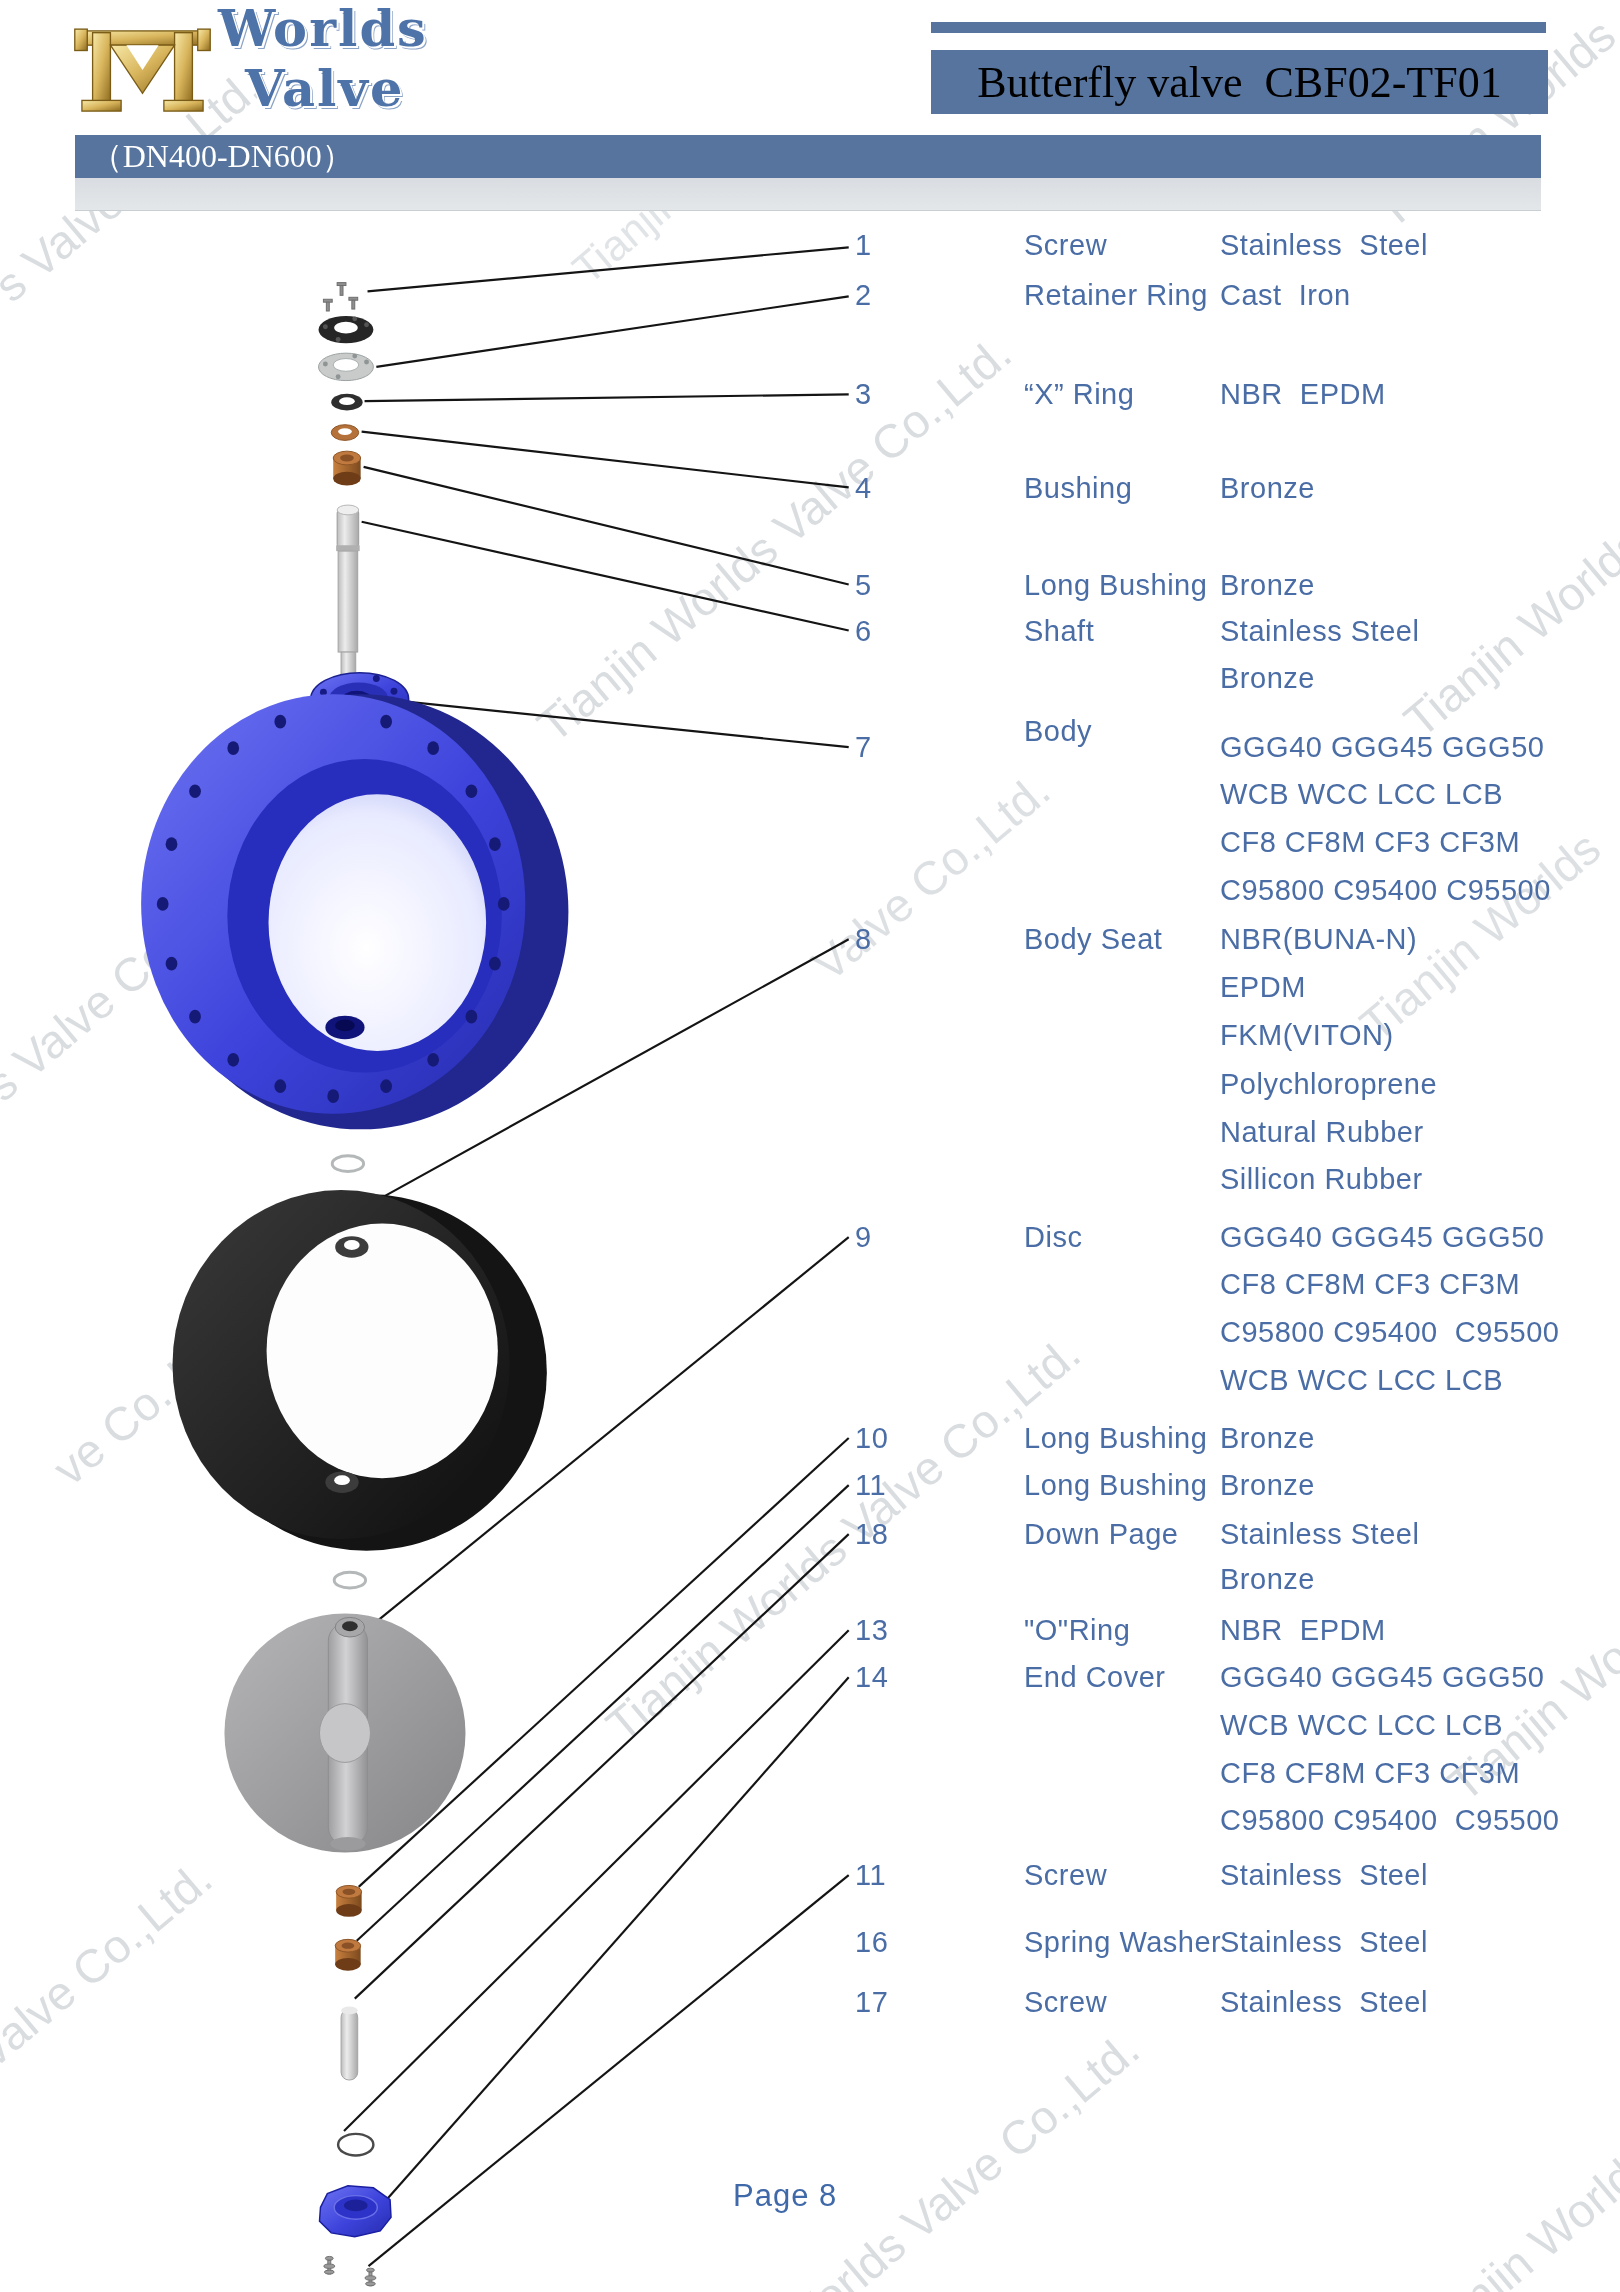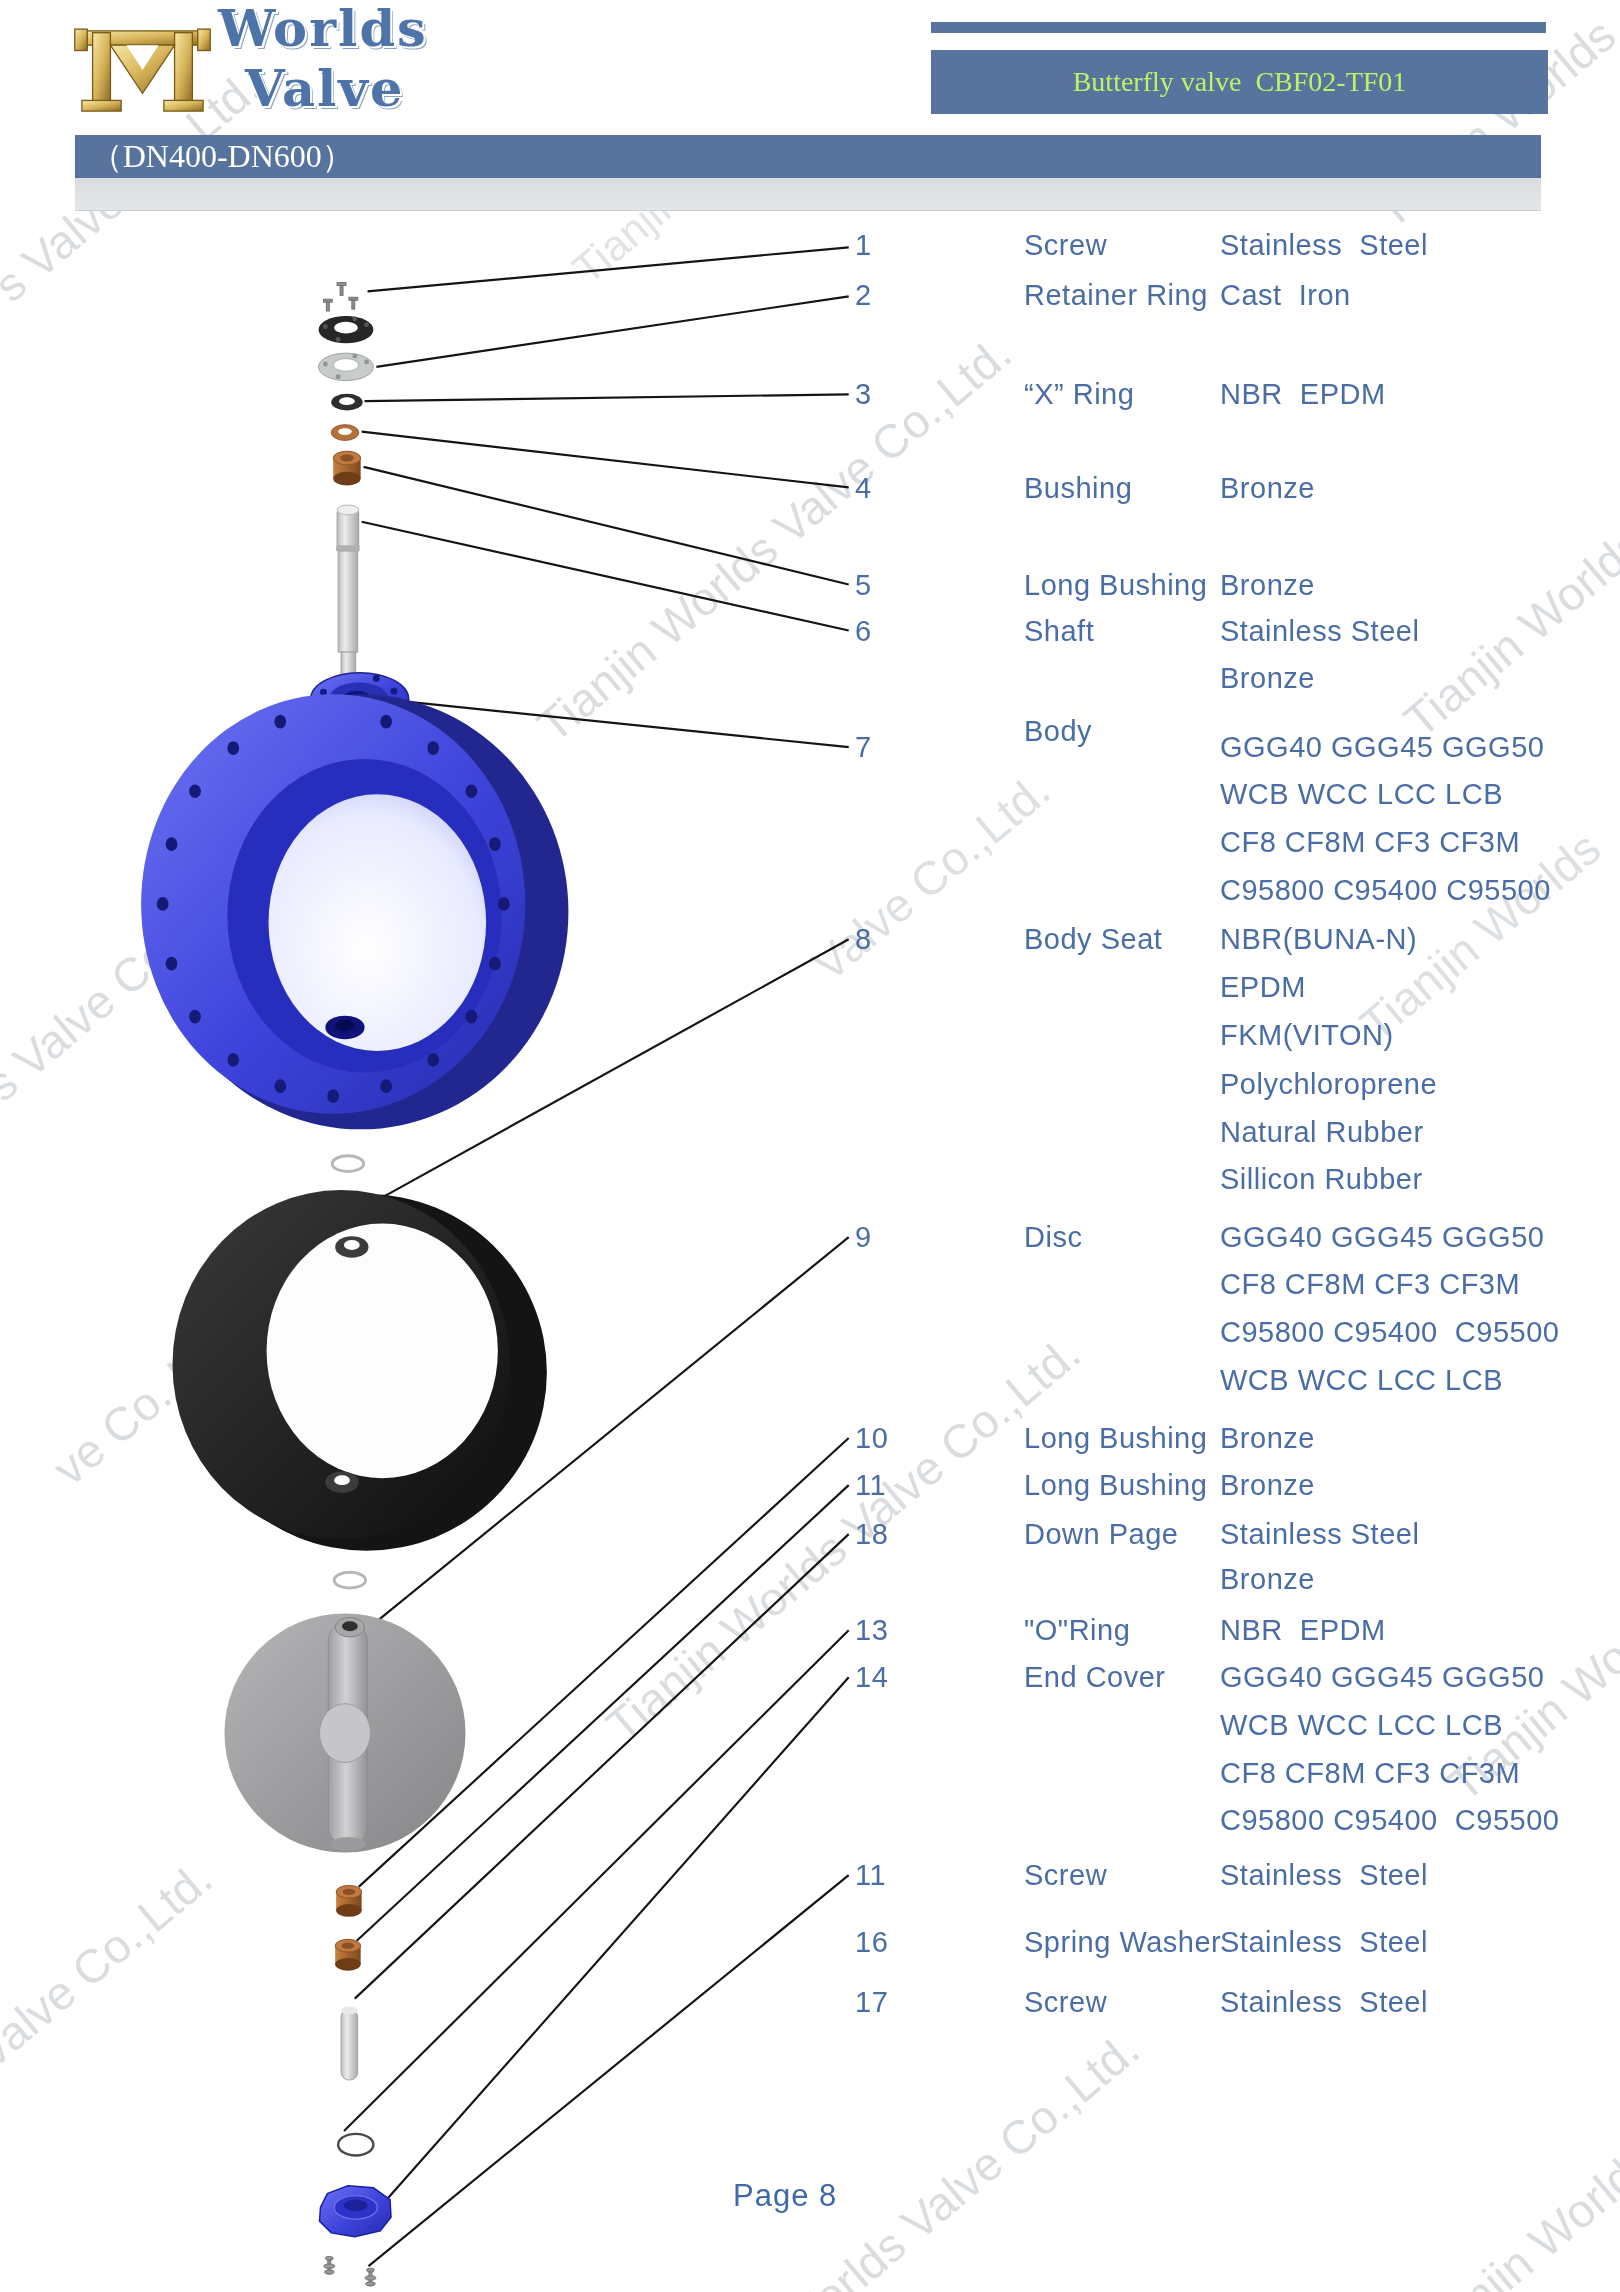--- a/index.html
+++ b/index.html
@@ -22,21 +22,21 @@
     text-shadow:2px 2px 0 #ffffff,2.9px 2.9px 0 #8ba3c6,-1px -1px 0 #ffffff,1px -1px 0 #ffffff,-1px 1px 0 #ffffff;
   }
   #brand1{left:218px;top:3px;}
   #brand2{left:245px;top:63px;}
   #title-topbar{left:931px;top:21.6px;width:615px;height:11.8px;background:#57749e;z-index:3;}
   #title-box{
     left:931px;top:50px;width:617px;height:64px;background:#57749e;z-index:3;
     display:flex;align-items:center;justify-content:center;
   }
   #title-box span{
-    color:#bef264;font-family:"Liberation Serif",serif;font-size:28px;white-space:pre;
+    color:#000000;font-family:"Liberation Serif",serif;font-size:44px;white-space:pre;
   }
   #section-bar{
     left:75px;top:135px;width:1466px;height:43px;background:#57749e;z-index:3;
     display:flex;align-items:center;padding-left:15.7px;box-sizing:border-box;
   }
   #section-bar .t1{color:#fff;font-size:34px;font-family:"Liberation Sans",sans-serif;}
   #section-bar .t2{color:#fff;font-size:32px;font-family:"Liberation Serif",serif;white-space:pre;}
   #section-strip{left:75px;top:178px;width:1466px;height:32px;z-index:2;
     background:linear-gradient(#d9dde1,#e3e7ea);border-bottom:1px solid #c9ced2;}
   

